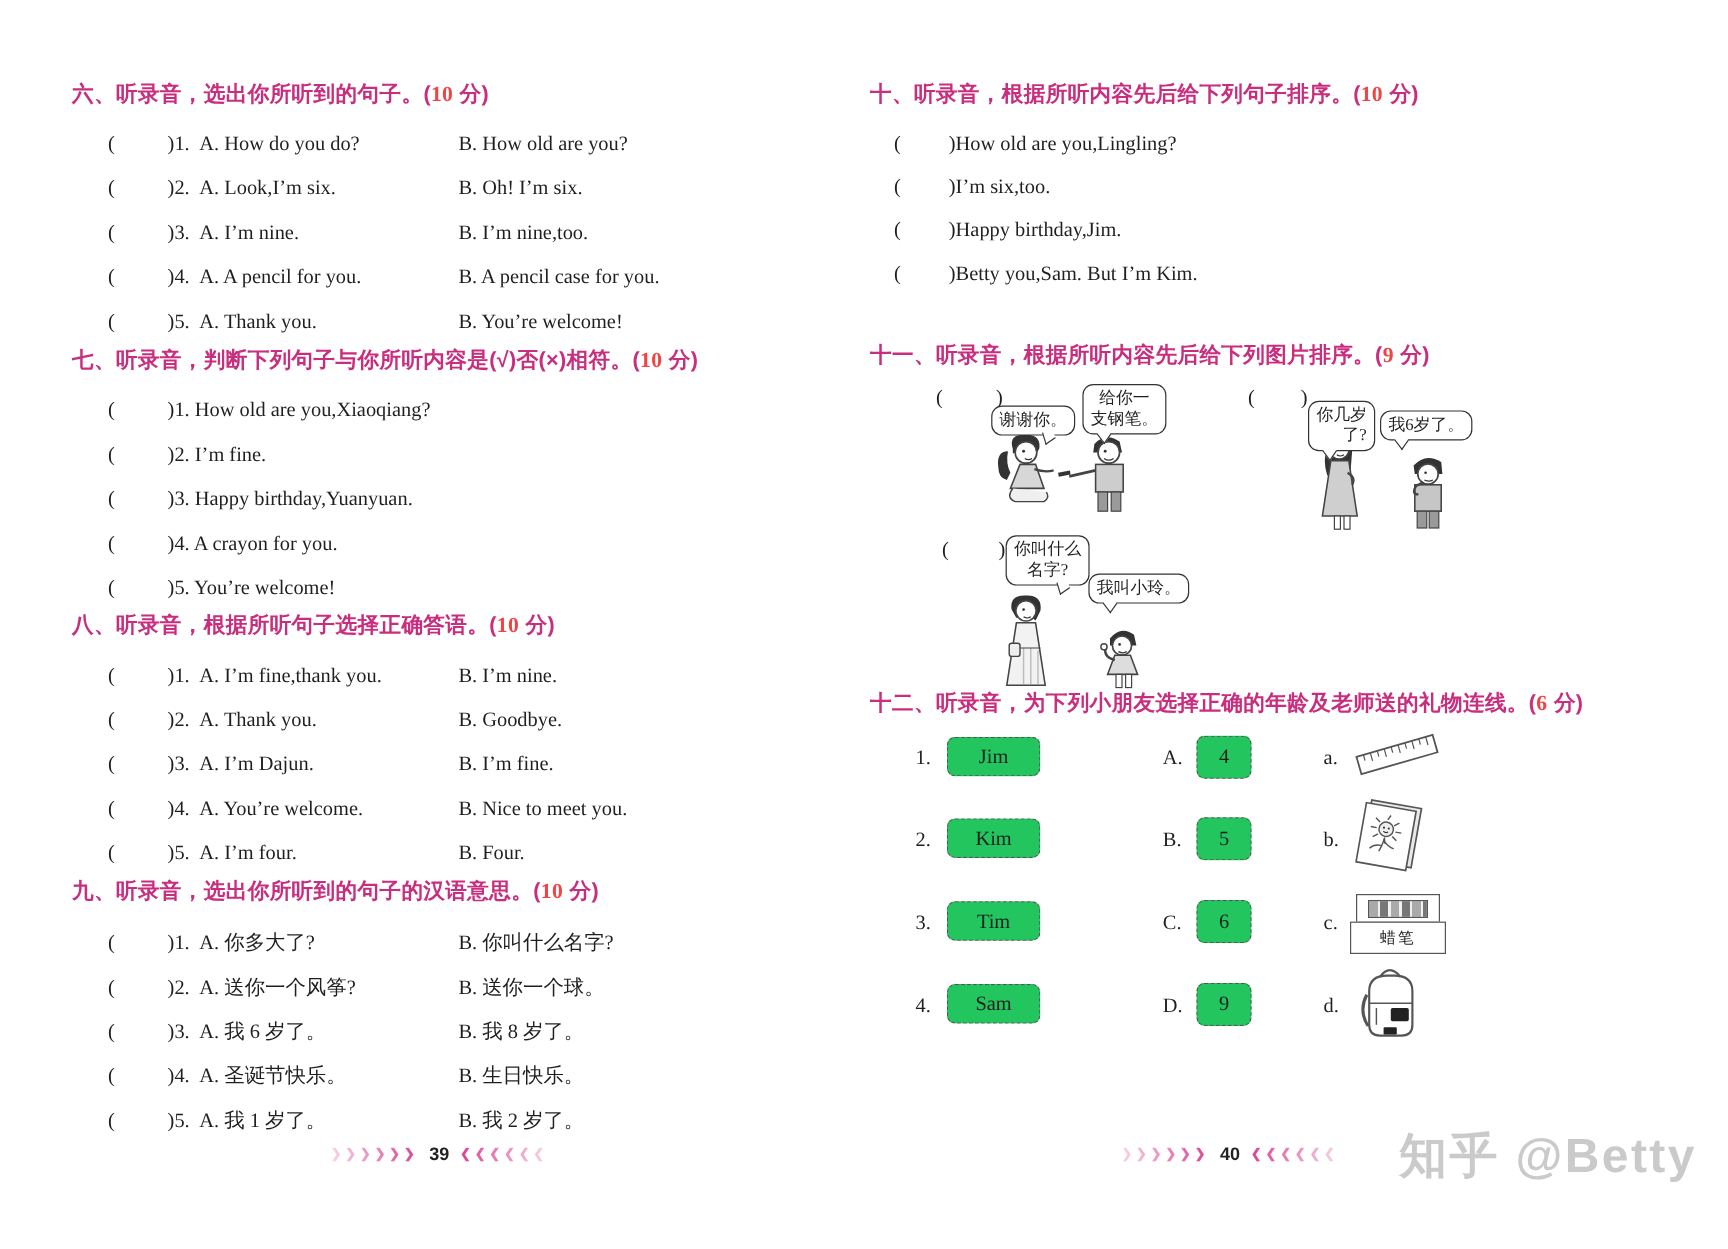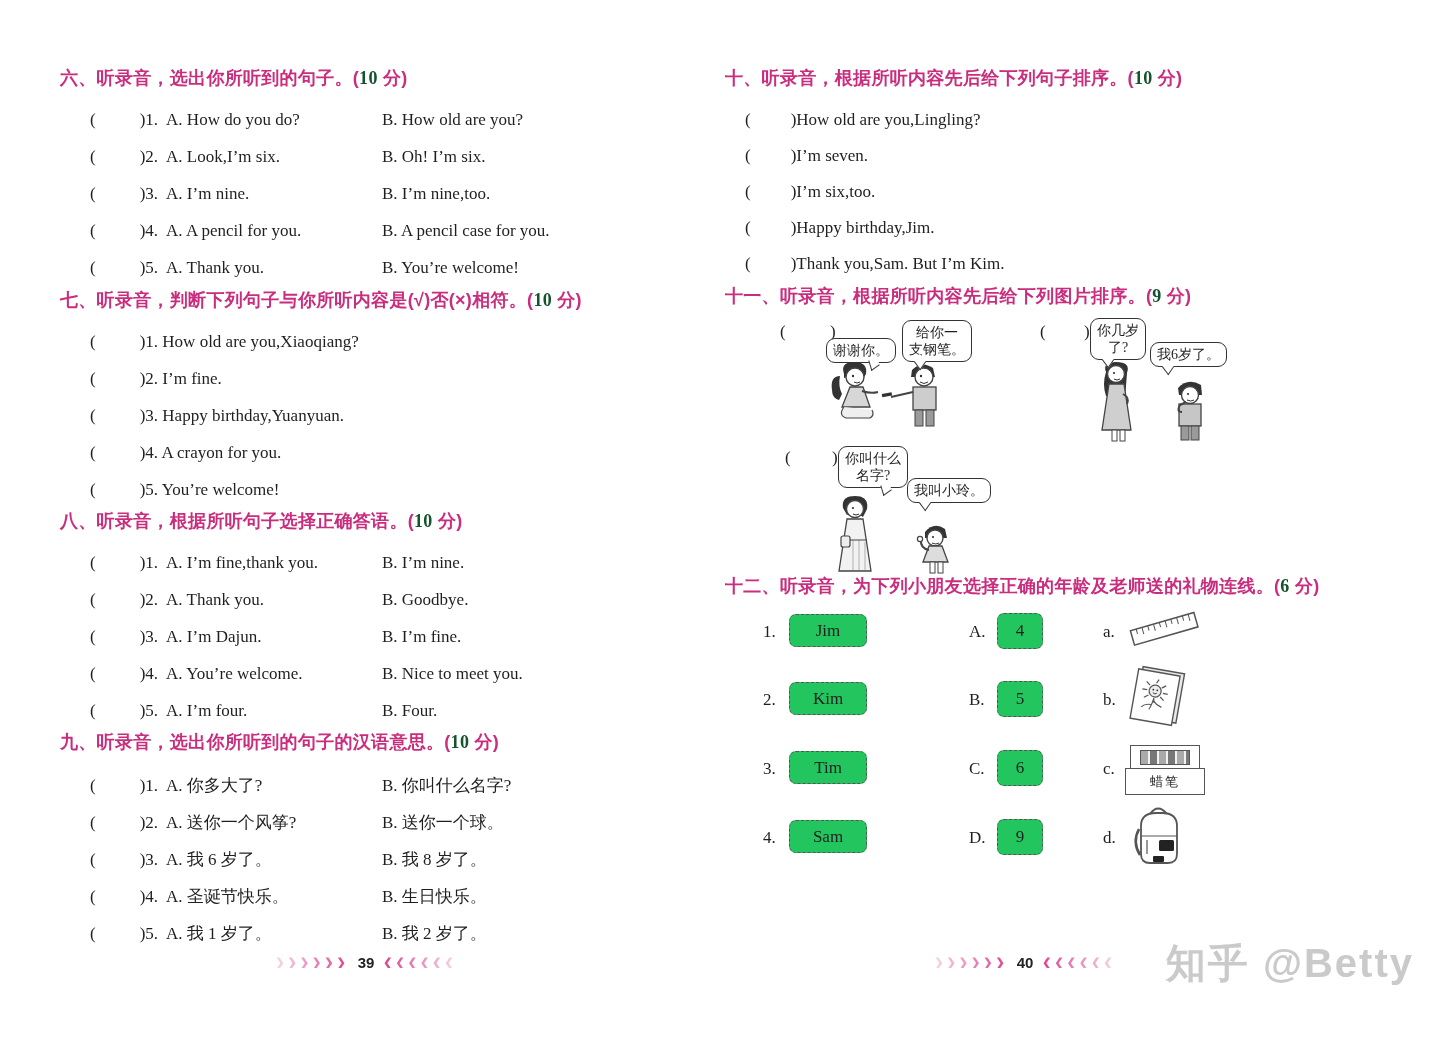--- a/index.html
+++ b/index.html
@@ -20,21 +20,21 @@
   .sec { position:absolute; left:0; width:100%; }
 
   .hd {
     font-family:"Liberation Sans", sans-serif;
     font-weight:bold;
     font-size:18px; line-height:24px;
     color:#c92d7e;
     letter-spacing:0.3px;
     white-space:nowrap;
   }
-  .hd .sn { color:#14532d; font-family:"Liberation Serif", serif; }
+  .hd .sn { color:#ef4444; font-family:"Liberation Serif", serif; }
 
   .rows { margin-top:20px; }
   .row { position:relative; height:37px; font-size:17px; padding-left:30px; white-space:nowrap; }
   .row36 { height:36px; padding-left:20px; }
   .po  { margin-right:44px; }
   .row36 .po { margin-right:40px; }
   .num { margin-right:8px; }
   .optb { position:absolute; left:322px; top:0; }
 
   
@@ -148,24 +148,23 @@
 
     <div class="footer" style="width:612px"><span class="arrows">❯❯❯❯❯❯</span><span class="pnum">39</span><span class="arrows rev">❮❮❮❮❮❮</span></div>
   </div>
 
   <div class="page" id="pageR">
 
     <div class="sec" style="top:66px">
       <div class="hd"><span>十、听录音，根据所听内容先后给下列句子排序。</span><span class="sp">(</span><span class="sn">10</span><span class="sp"> 分)</span></div>
       <div class="rows">
         <div class="row row36"><span class="po">(</span><span>)How old are you,Lingling?</span></div>
-        <div class="row row36"><span class="po">(</span><span>)I’m seven.</span></div>
         <div class="row row36"><span class="po">(</span><span>)I’m six,too.</span></div>
         <div class="row row36"><span class="po">(</span><span>)Happy birthday,Jim.</span></div>
-        <div class="row row36"><span class="po">(</span><span>)Thank you,Sam. But I’m Kim.</span></div>
+        <div class="row row36"><span class="po">(</span><span>)Betty you,Sam. But I’m Kim.</span></div>
       </div>
     </div>
 
     <div class="sec" style="top:284px">
       <div class="hd"><span>十一、听录音，根据所听内容先后给下列图片排序。</span><span class="sp">(</span><span class="sn">9</span><span class="sp"> 分)</span></div>
     </div>
 
     <div class="pic" style="left:55px; top:318px; width:220px; height:122px;">
       <span class="po2">(</span>
       <span class="pc2" style="left:50px">)</span>
@@ -193,21 +192,21 @@
         <path d="M103 30 l-22 5" stroke="#444" stroke-width="2.2" fill="none"></path>
         <rect x="72" y="31" width="10" height="3.4" fill="#333" transform="rotate(-10 77 33)"></rect>
         <rect x="105" y="48" width="8" height="16" fill="#9a9a9a" stroke="#444" stroke-width="1"></rect>
         <rect x="116" y="48" width="8" height="16" fill="#9a9a9a" stroke="#444" stroke-width="1"></rect>
       </svg>
     </div>
 
     <div class="pic" style="left:315px; top:318px; width:200px; height:122px;">
       <span class="po2">(</span>
       <span class="pc2" style="left:44px">)</span>
-      <div class="bubble tail-l" style="left:50px; top:0px;">
+      <div class="bubble tail-l" style="left:50px; top:16px;text-align:right;">
           <span>你几岁</span>
           <span>了?</span>
         </div>
       <div class="bubble tail-l" style="left:110px; top:24px; white-space:nowrap;">
           <span>我6岁了。</span>
         </div>
       <svg class="figs" style="left:38px; top:44px" width="160" height="80" viewBox="0 0 160 80">
         <path d="M28 10 q-4 -10 10 -10 q15 0 11 11 l-2 26 q-3 4 -7 2 l-12 -5 q-4 -12 0 -24z" fill="#333"></path>
         <circle cx="38" cy="12" r="8.5" fill="#fff" stroke="#444" stroke-width="1.4"></circle>
         <circle cx="36" cy="11" r="1.1" fill="#333"></circle>

